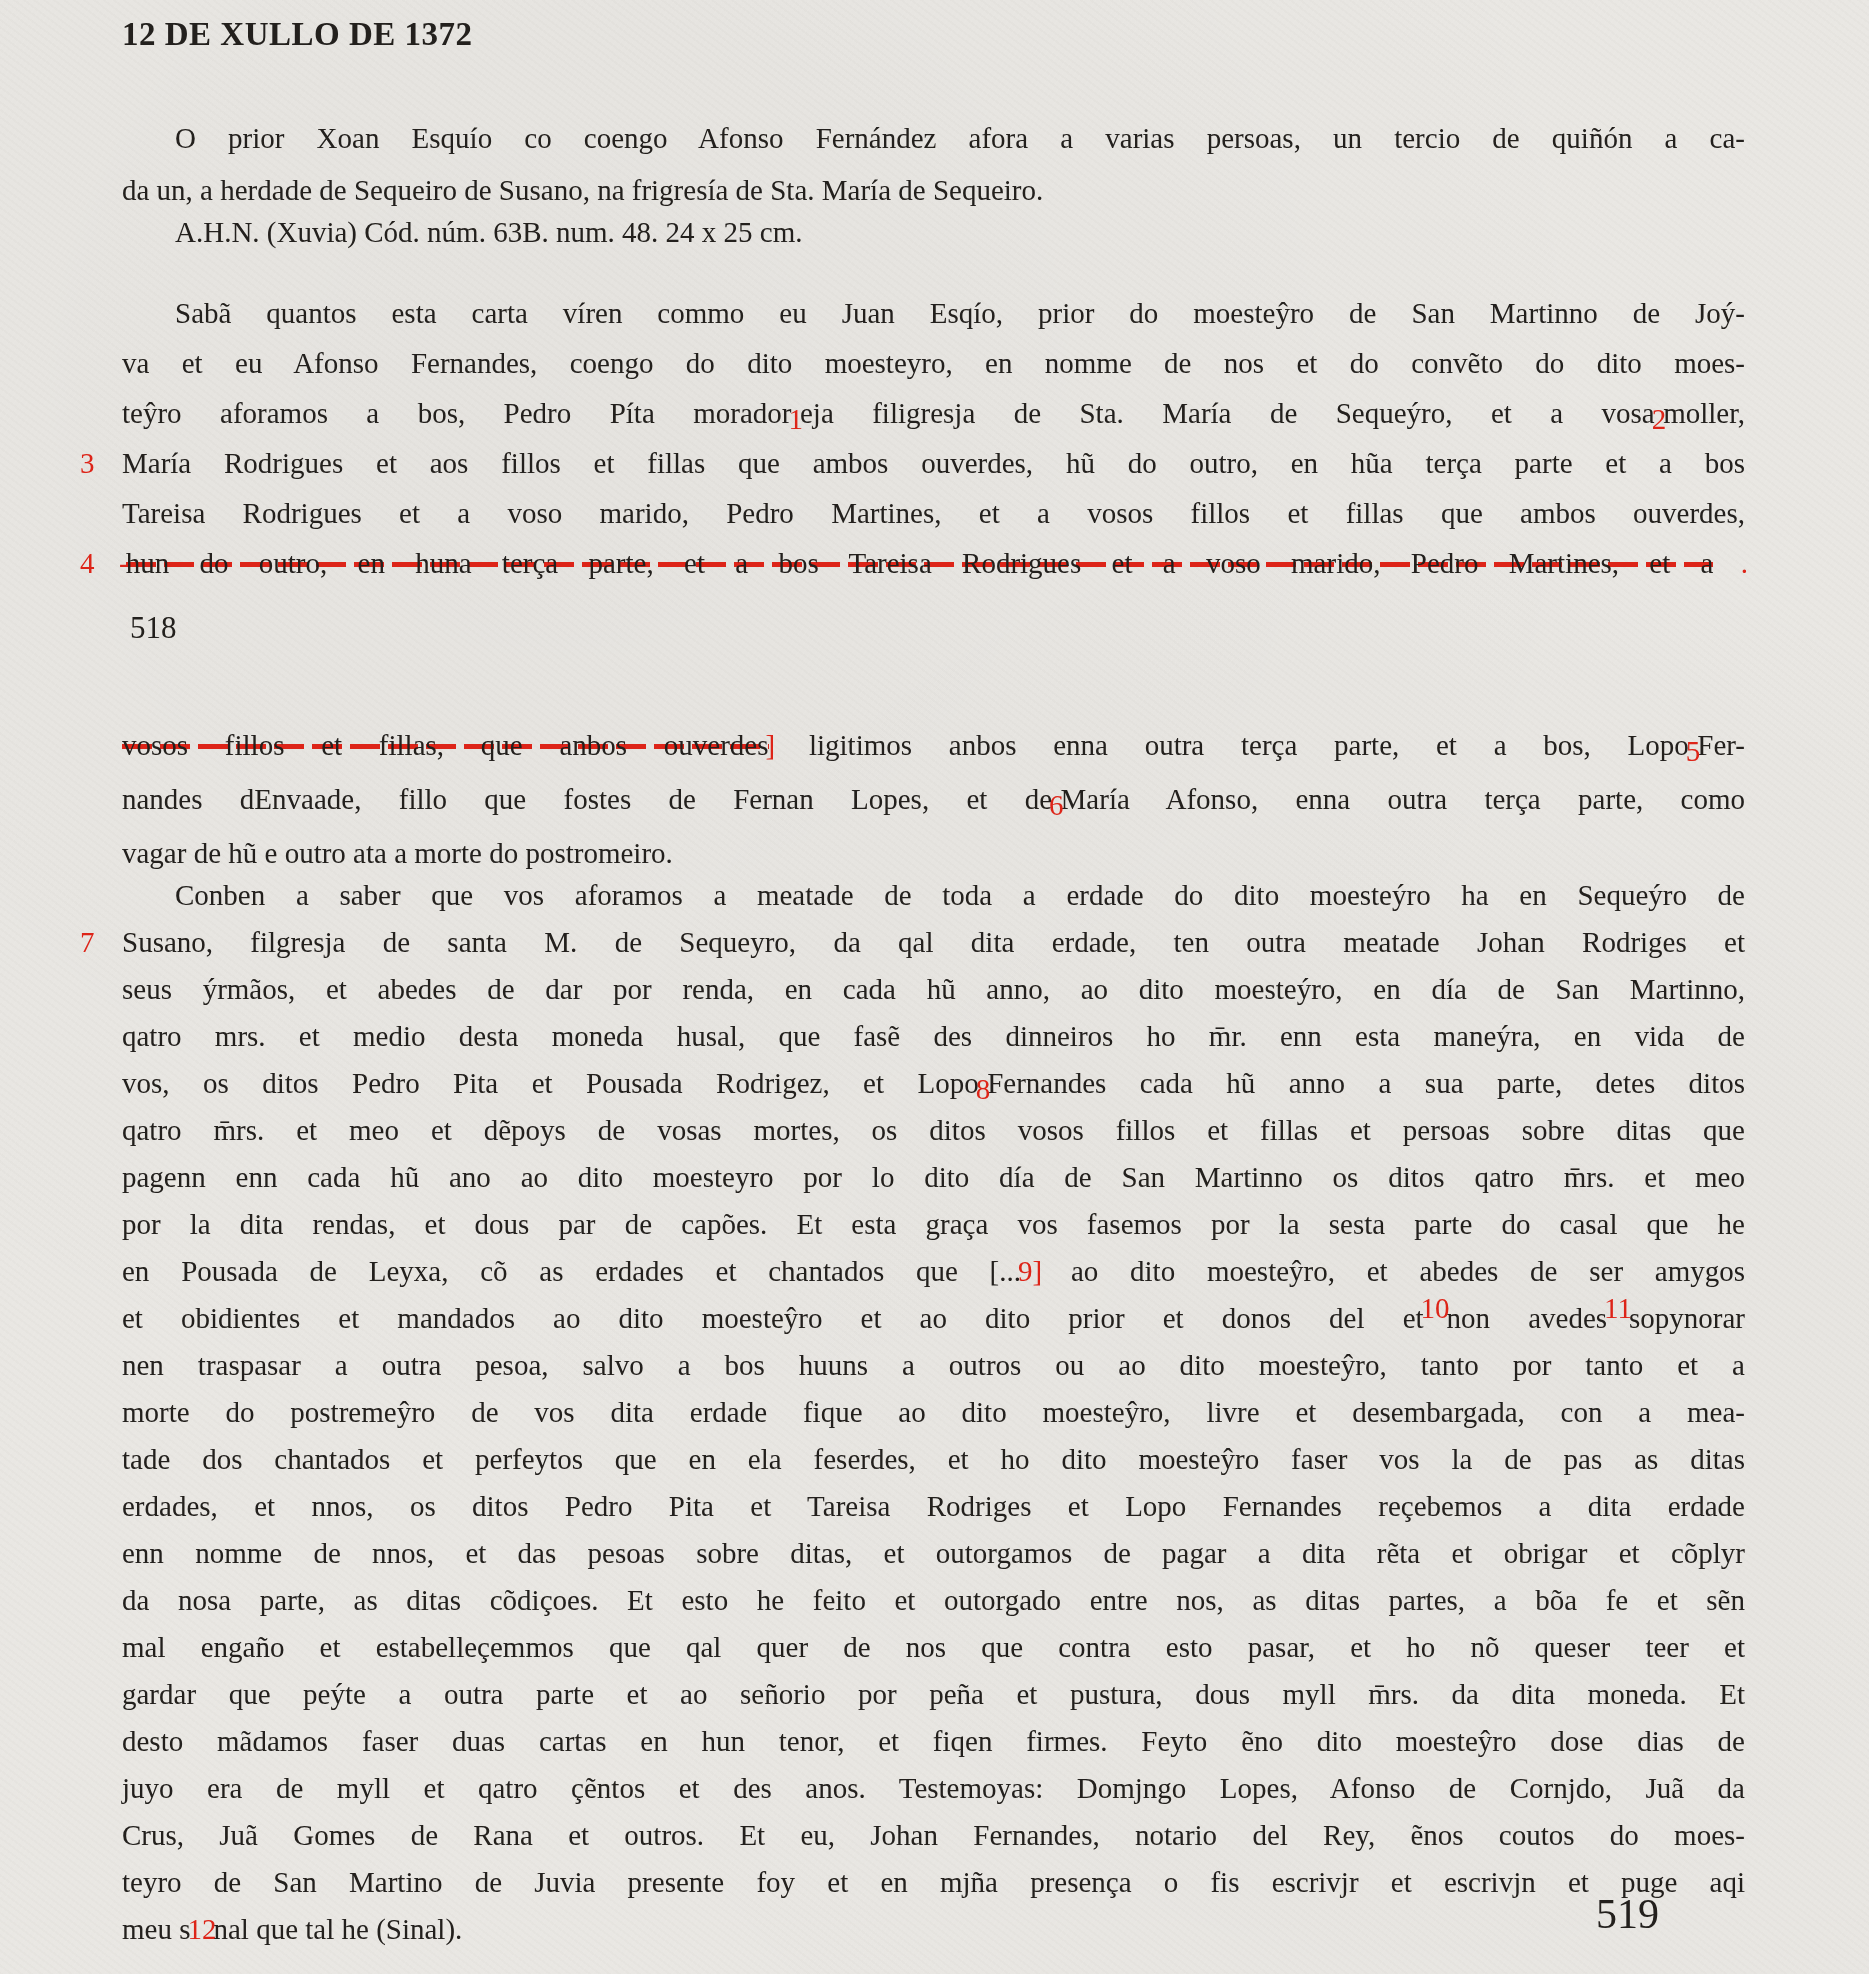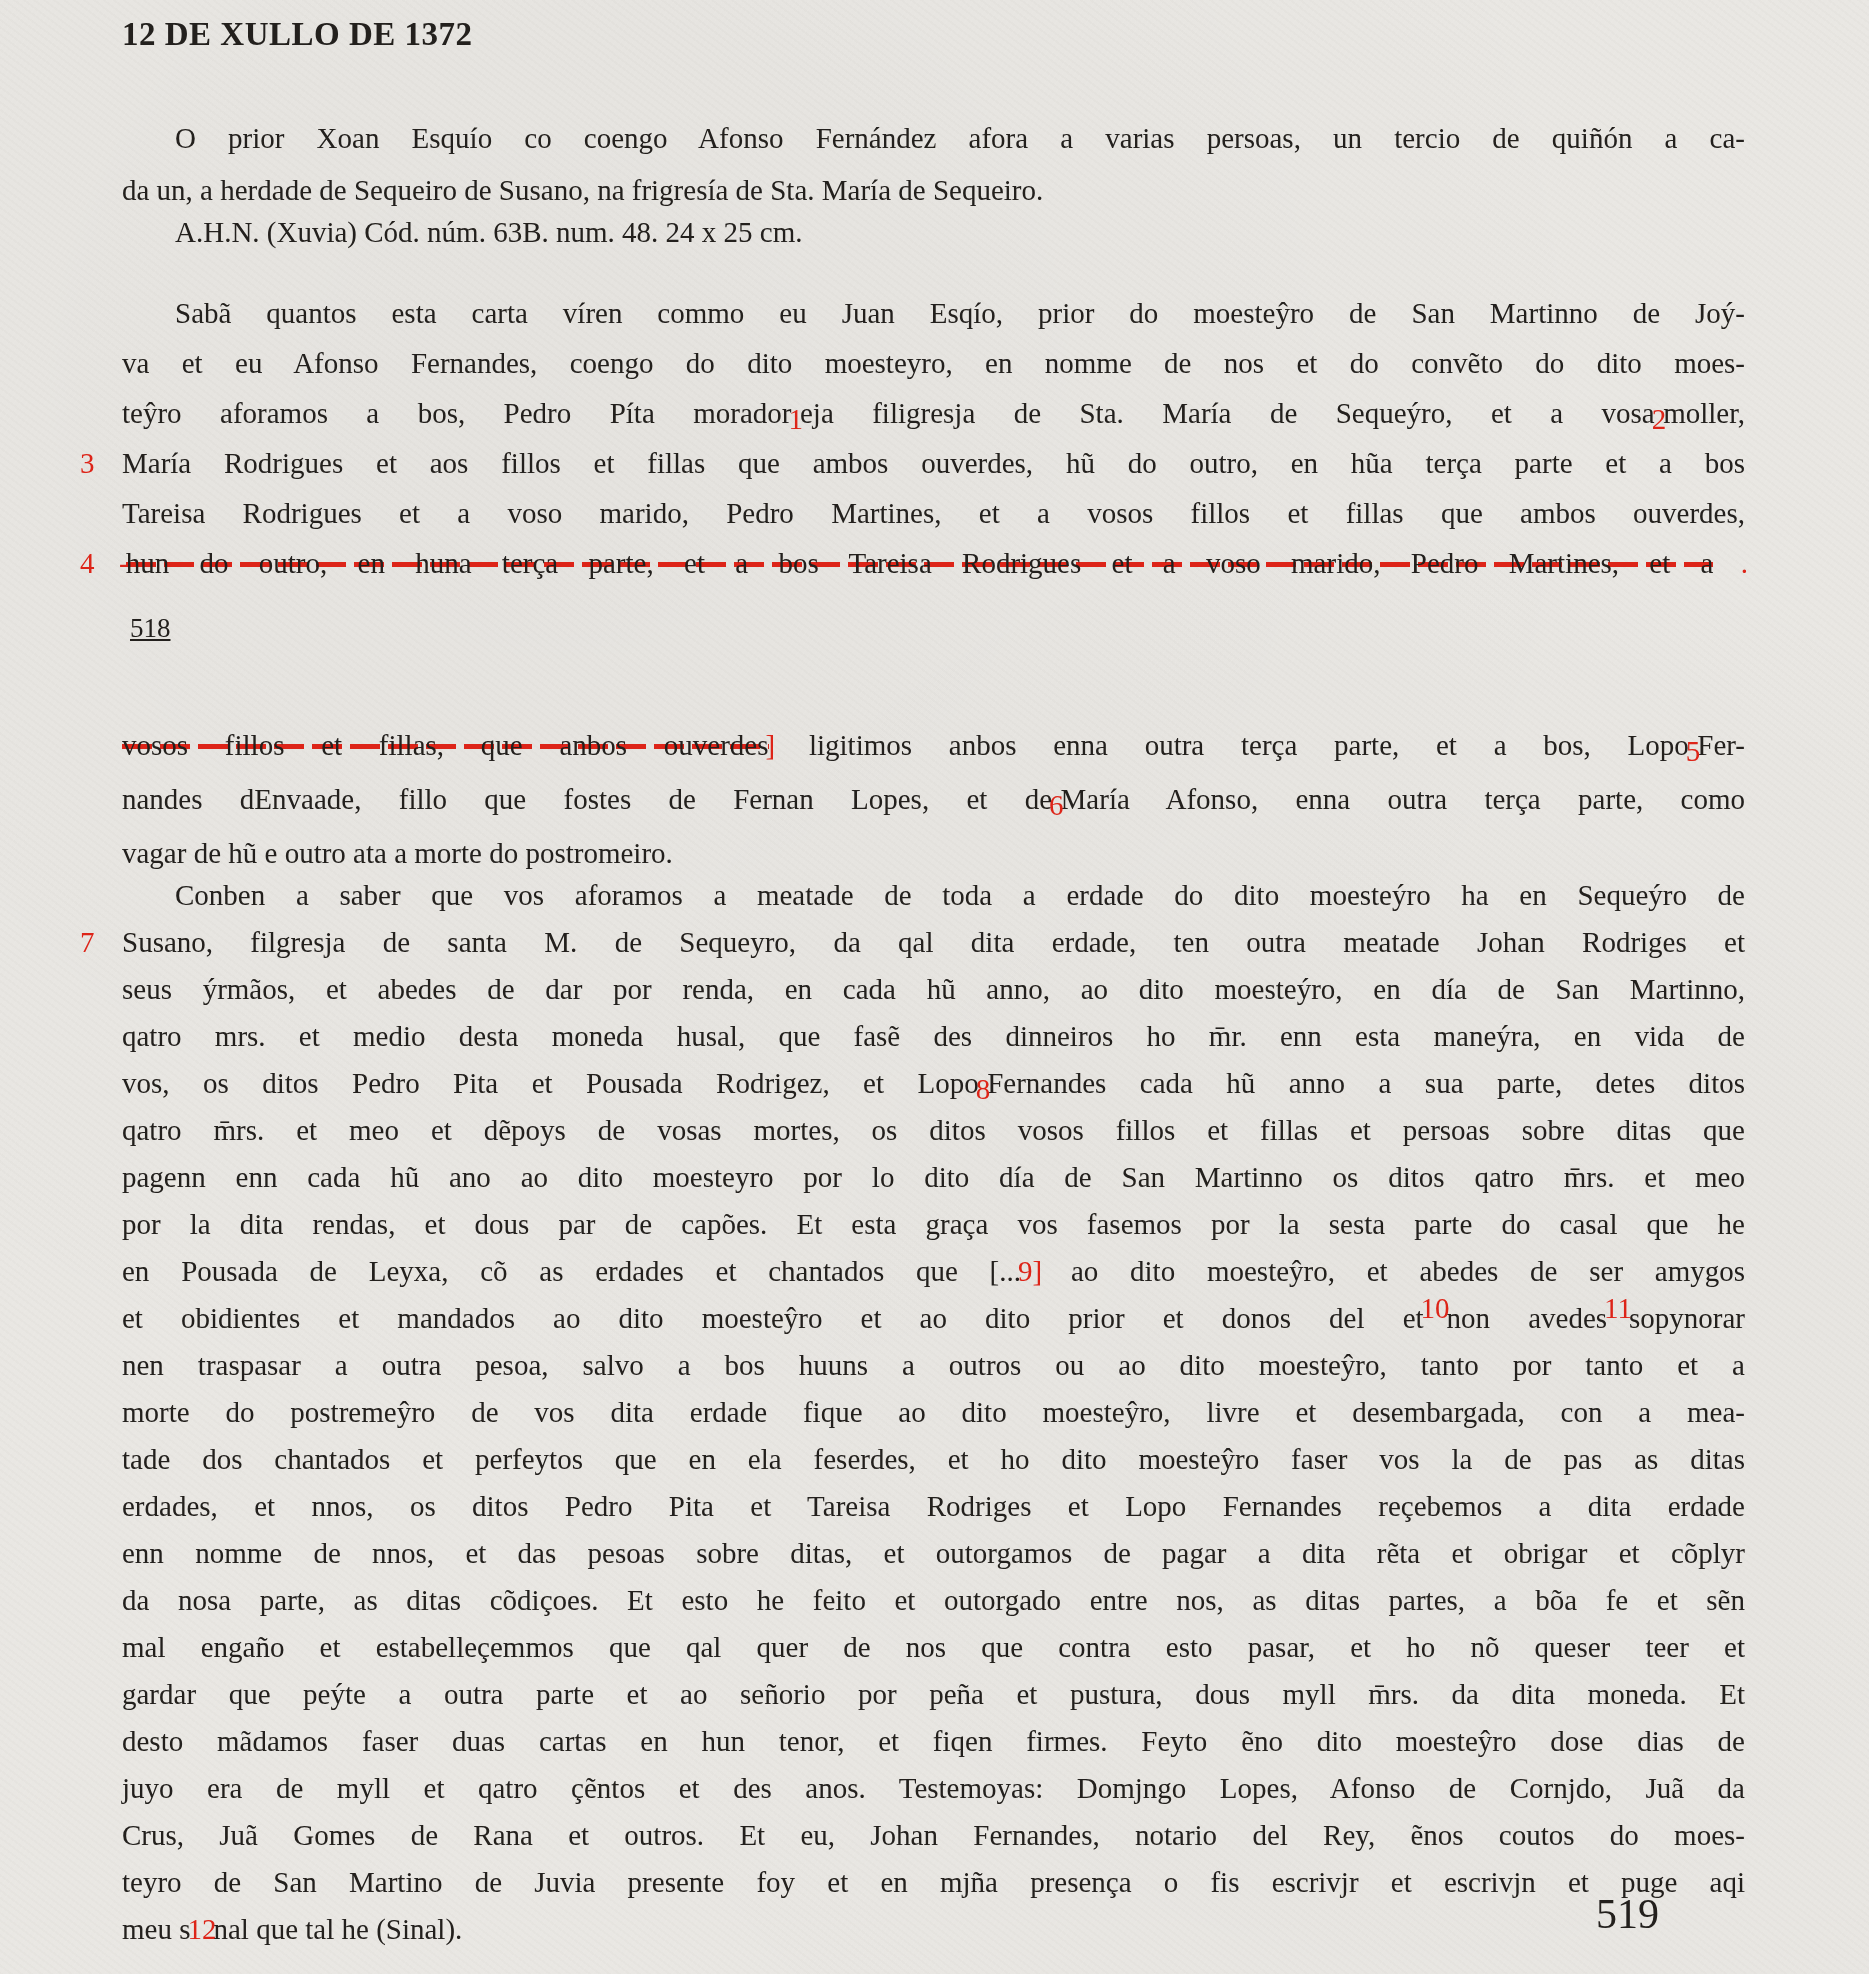--- a/index.html
+++ b/index.html
@@ -31,21 +31,21 @@
   .seg.strike{
     background-image:repeating-linear-gradient(90deg,#dd2418 0 30px, rgba(0,0,0,0) 30px 38px);
     background-size:100% 5px;
     background-position:0 56%;
     background-repeat:no-repeat;
   }
   #doc-heading{top:14px;font-size:33px;font-weight:bold;letter-spacing:0.5px;line-height:40px;}
   #summary{top:112px;line-height:52px;}
   #reference{top:212px;padding-left:53px;line-height:40px;}
   #para1{top:288px;line-height:50px;}
-  #page-518{top:608px;left:130px;font-size:27px;line-height:40px;text-decoration:underline;}
+  #page-518{top:608px;left:130px;font-size:31px;line-height:40px;}
   #para2{top:718px;line-height:54px;}
   #para3{top:872px;line-height:47px;}
   #page-519{top:1890px;left:1548px;width:200px;font-size:42px;line-height:48px;margin-left:48px;}
 </style>
 </head>
 <body>
 
 <div id="doc-heading" class="block">12 DE XULLO DE 1372</div>
 
 <div id="summary" class="block">

